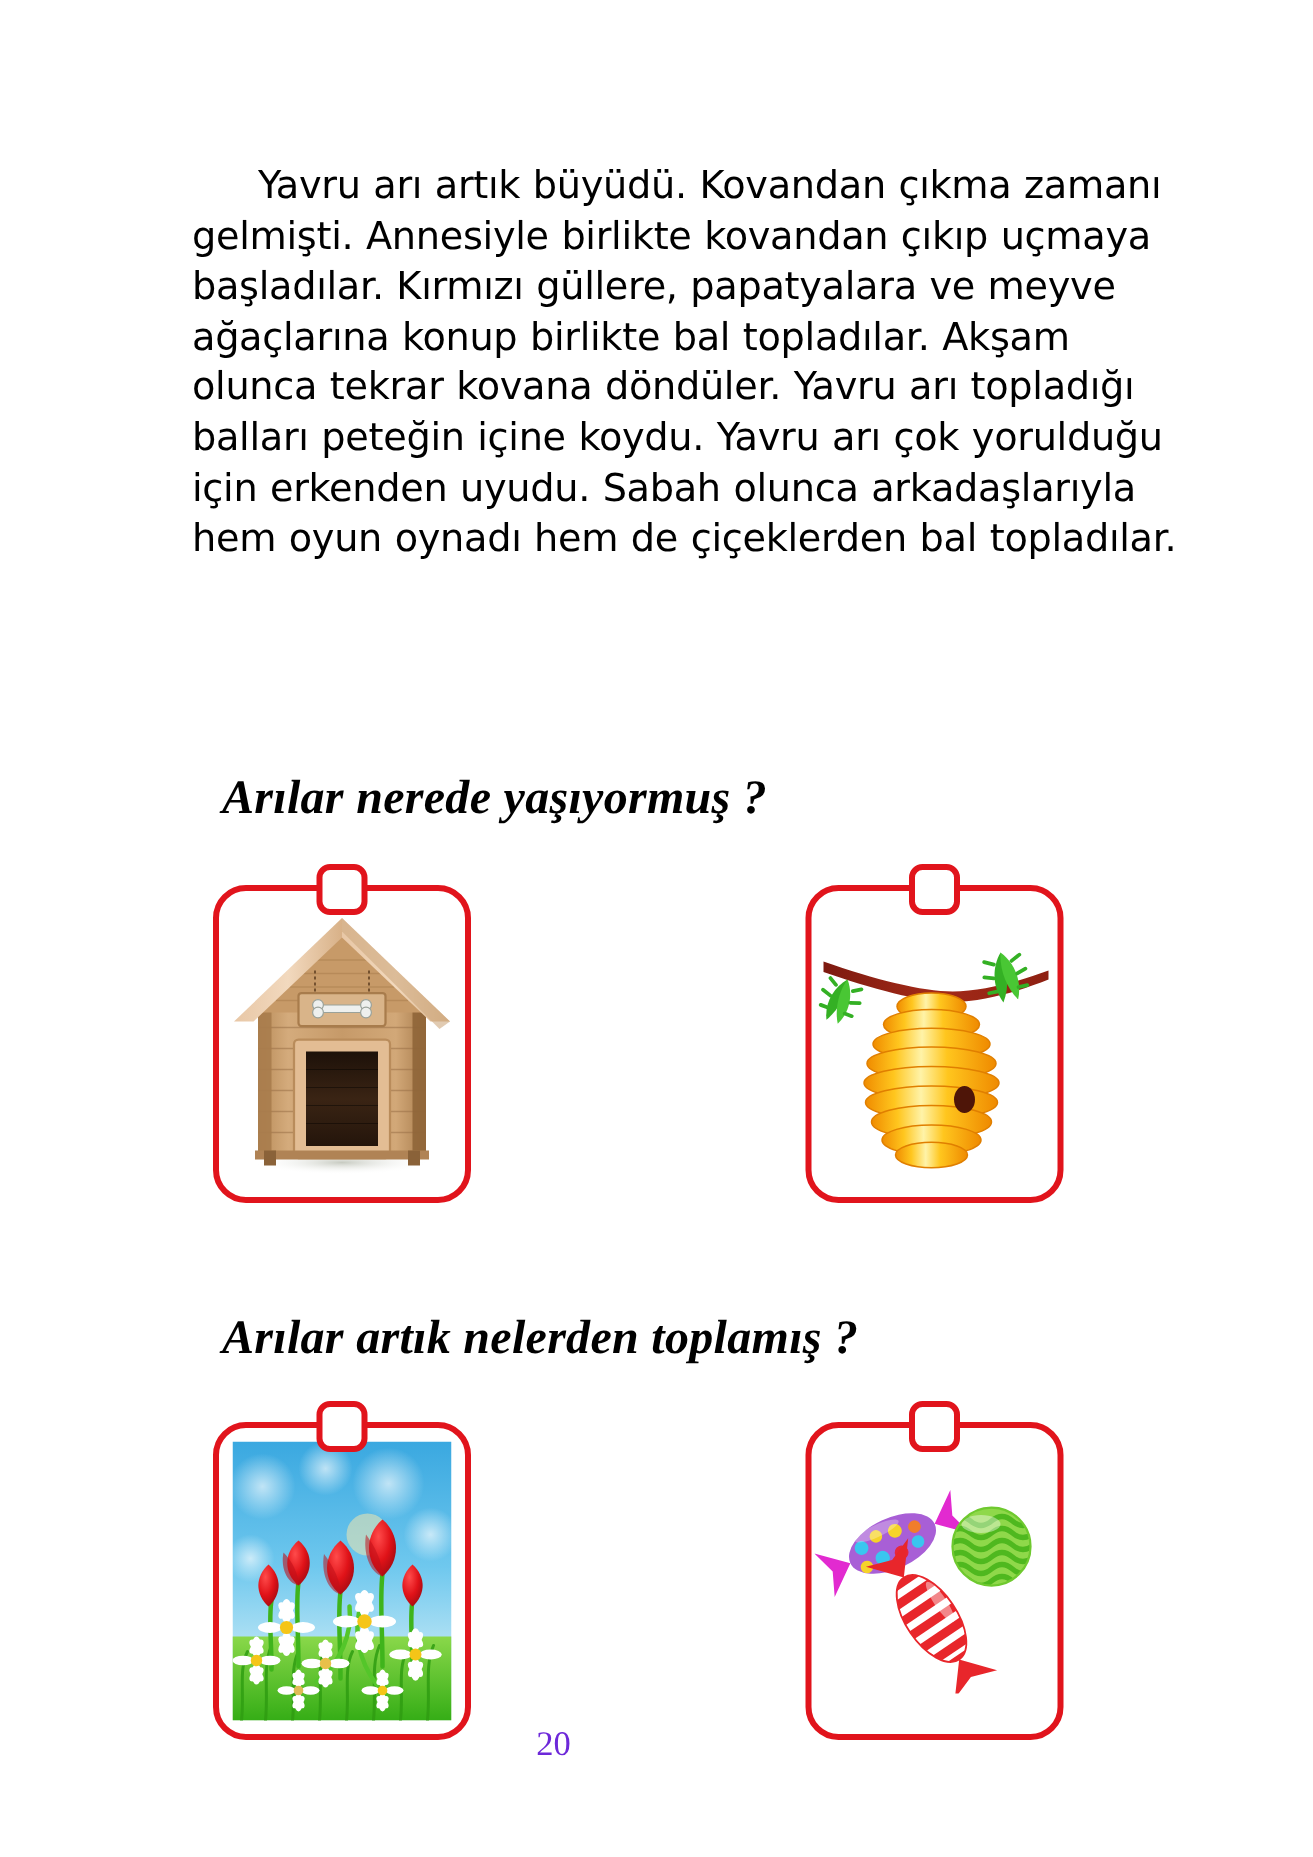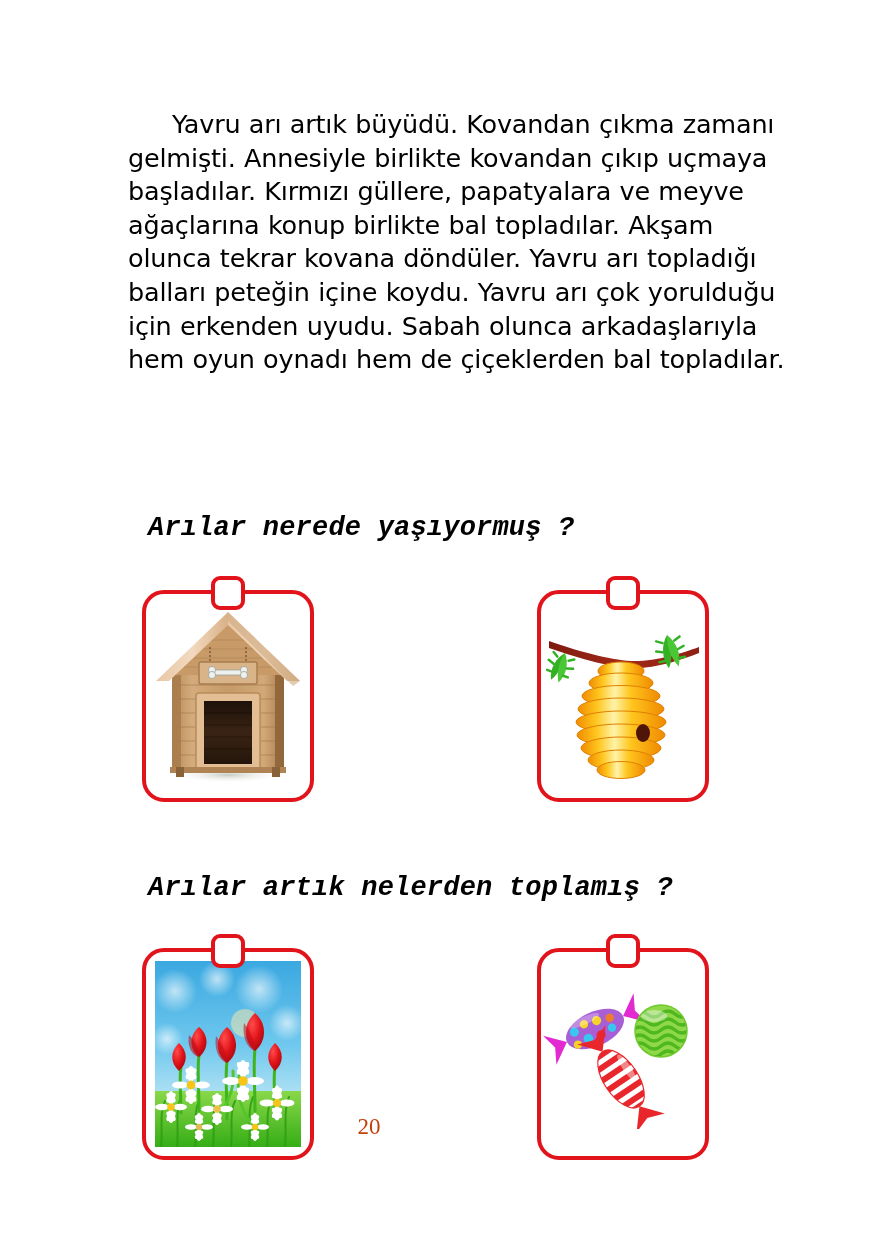--- a/index.html
+++ b/index.html
@@ -31,22 +31,22 @@
     color: #000000;
     text-indent: 44px;
     letter-spacing: -0.2px;
     word-spacing: 0.5px;
     text-align: left;
   }
 
   
   .question {
     position: absolute;
-    font-family: Liberation Mono, monospace;
-    font-size: 27px;
+    font-family: Liberation Serif, serif;
+    font-size: 32px;
     font-weight: bold;
     font-style: italic;
     color: #000000;
     letter-spacing: 0.2px;
     white-space: nowrap;
   }
   .q1 { left: 148px; top: 513px; }
   .q2 { left: 148px; top: 873px; }
 
   
@@ -84,26 +84,26 @@
   
   .box-r1c1 { left: 142px; top: 590px; }
   .box-r1c2 { left: 537px; top: 590px; }
   .box-r2c1 { left: 142px; top: 948px; }
   .box-r2c2 { left: 537px; top: 948px; }
 
   
   .page-number {
     position: absolute;
     left: 0;
-    top: 1114px;
+    top: 1150px;
     width: 738px;
     text-align: center;
     font-family: "Liberation Serif", serif;
     font-size: 23px;
-    color: #c2410c;
+    color: #6d28d9;
   }
 
   svg { display: block; }
 </style>
 </head>
 <body>
 
 <div class="page">
 
   <div class="story">Yavru arı artık büyüdü. Kovandan çıkma zamanı gelmişti. Annesiyle birlikte kovandan çıkıp uçmaya başladılar. Kırmızı güllere, papatyalara ve meyve ağaçlarına konup birlikte bal topladılar. Akşam olunca tekrar kovana döndüler. Yavru arı topladığı balları peteğin içine koydu. Yavru arı çok yorulduğu için erkenden uyudu. Sabah olunca arkadaşlarıyla hem oyun oynadı hem de çiçeklerden bal topladılar.</div>

